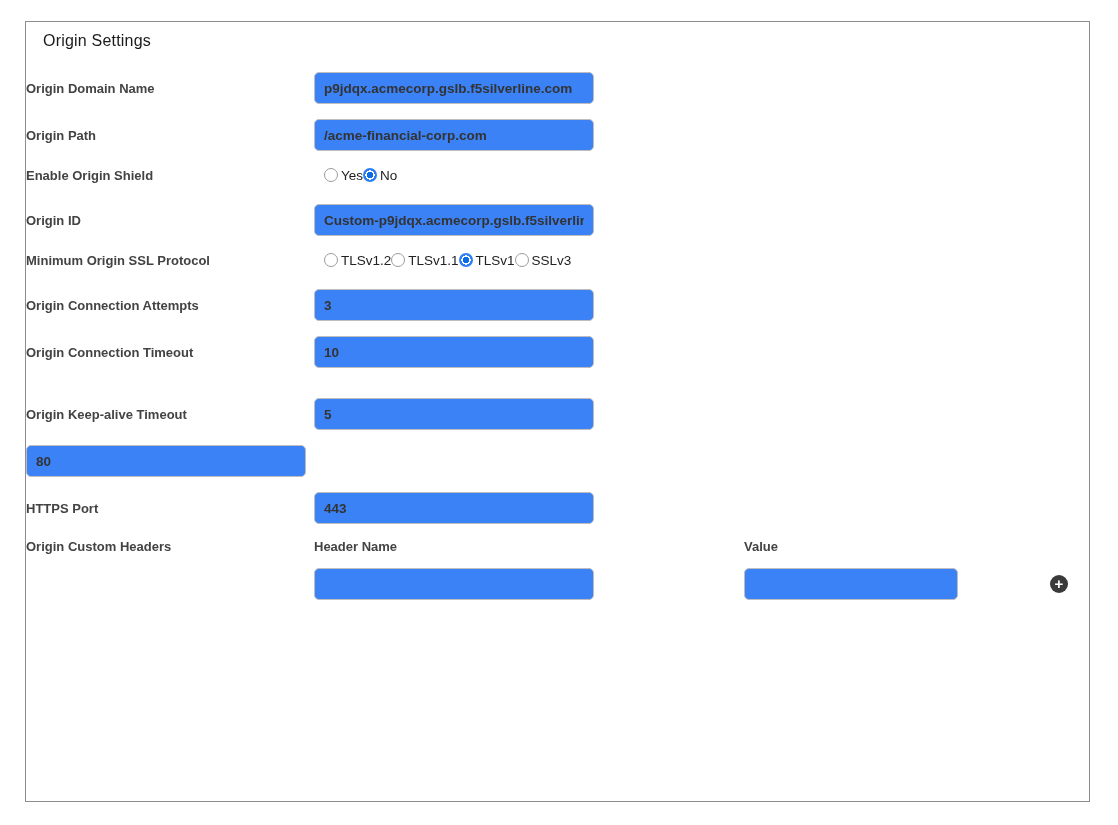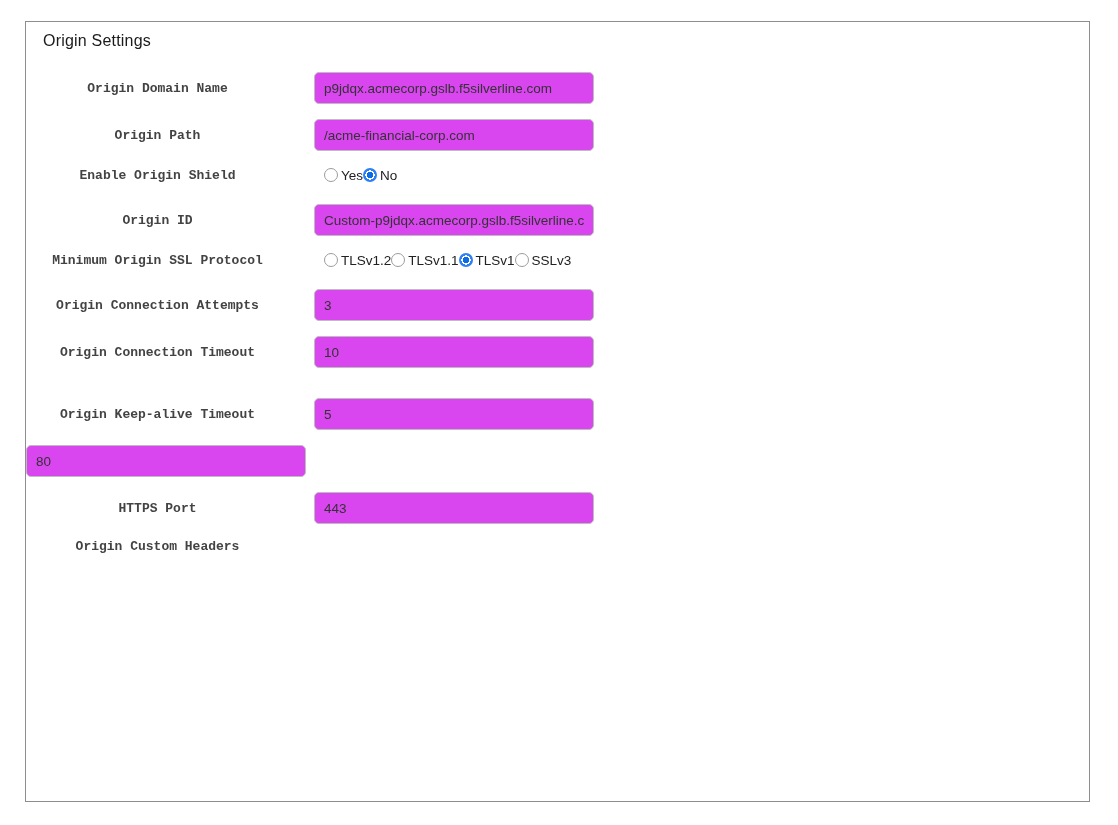--- a/index.html
+++ b/index.html
@@ -22,40 +22,40 @@
     margin: 0 0 22px 17px;
     font-size: 16px;
     font-weight: 400;
     color: #1a1a1a;
     letter-spacing: 0.2px;
   }
   .form-row { display: flex; margin-bottom: 15px; }
   .form-label {
     width: 263px;
     margin-right: 25px;
-    text-align: center;
+    text-align: left;
     font-size: 13px;
     font-weight: bold;
     color: #434343;
     line-height: 15px;
-    font-family: Liberation Mono, monospace;
   }
   .input-row .form-label { padding-top: 9px; }
   .radio-row  { margin-bottom: 20px; }
   .radio-row .form-label { padding-top: 2px; }
   .text-input {
     width: 280px; height: 32px;
     border: 1px solid #bdbdbd;
     border-radius: 5px;
-    background: #d946ef;
+    background: #3b82f6;
     color: #333;
     font-family: "Liberation Sans", sans-serif;
     font-size: 13.5px;
     padding: 0 9px;
     outline: none;
+    font-weight: bold;
   }
   .radio-group { margin-left: 10px; display: flex; flex-direction: row; }
   .radio-option {
     display: flex; align-items: center;
     height: 18px;
     font-size: 13.5px;
     color: #222;
     cursor: default;
   }
   .radio {
@@ -186,14 +186,27 @@
     <input class="text-input" type="text" value="80" style="">
   </div>
 
   <div class="form-row input-row">
     <div class="form-label">HTTPS Port</div>
     <input class="text-input" type="text" value="443" style="">
   </div>
 
   <div class="form-row headers-row">
     <div class="form-label">Origin Custom Headers</div>
+    <div class="headers-area">
+      <div class="hcol hcol-name">
+        <div class="col-head">Header Name</div>
+        <input class="text-input" type="text" value="" style="">
+      </div>
+      <div class="hcol hcol-value">
+        <div class="col-head">Value</div>
+        <input class="text-input" type="text" value="" style="">
+      </div>
+      <button class="add-btn">
+        <span class="plus">+</span>
+      </button>
+    </div>
   </div>
 </div>
 
 </body></html>

